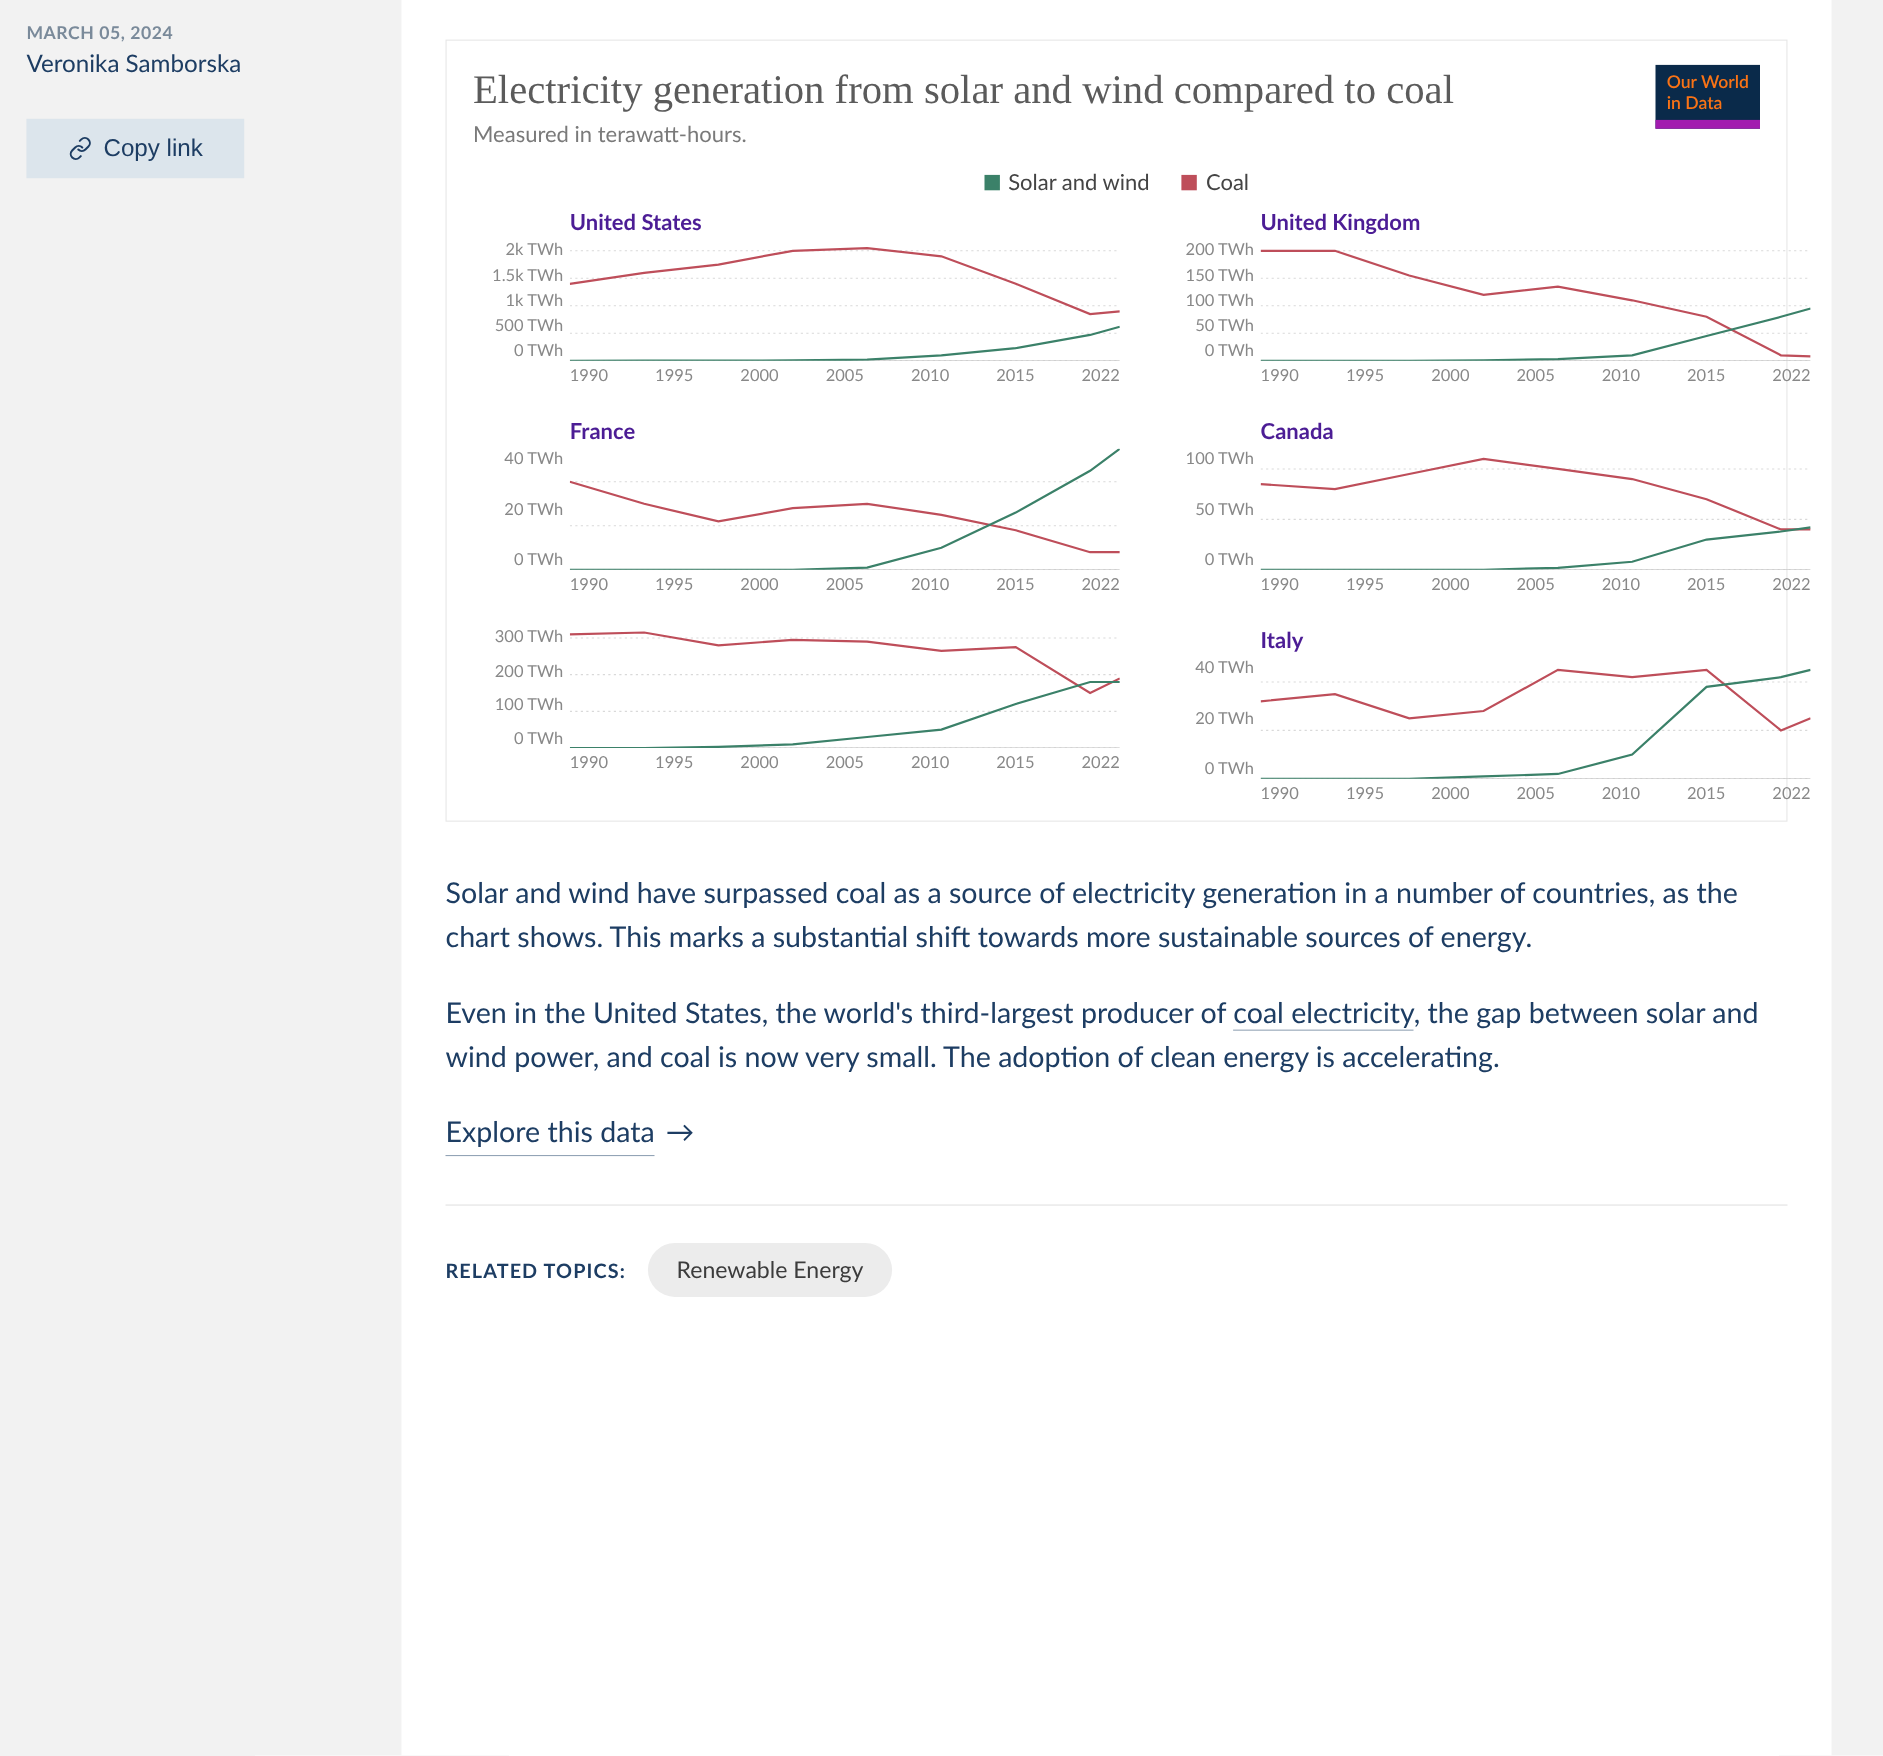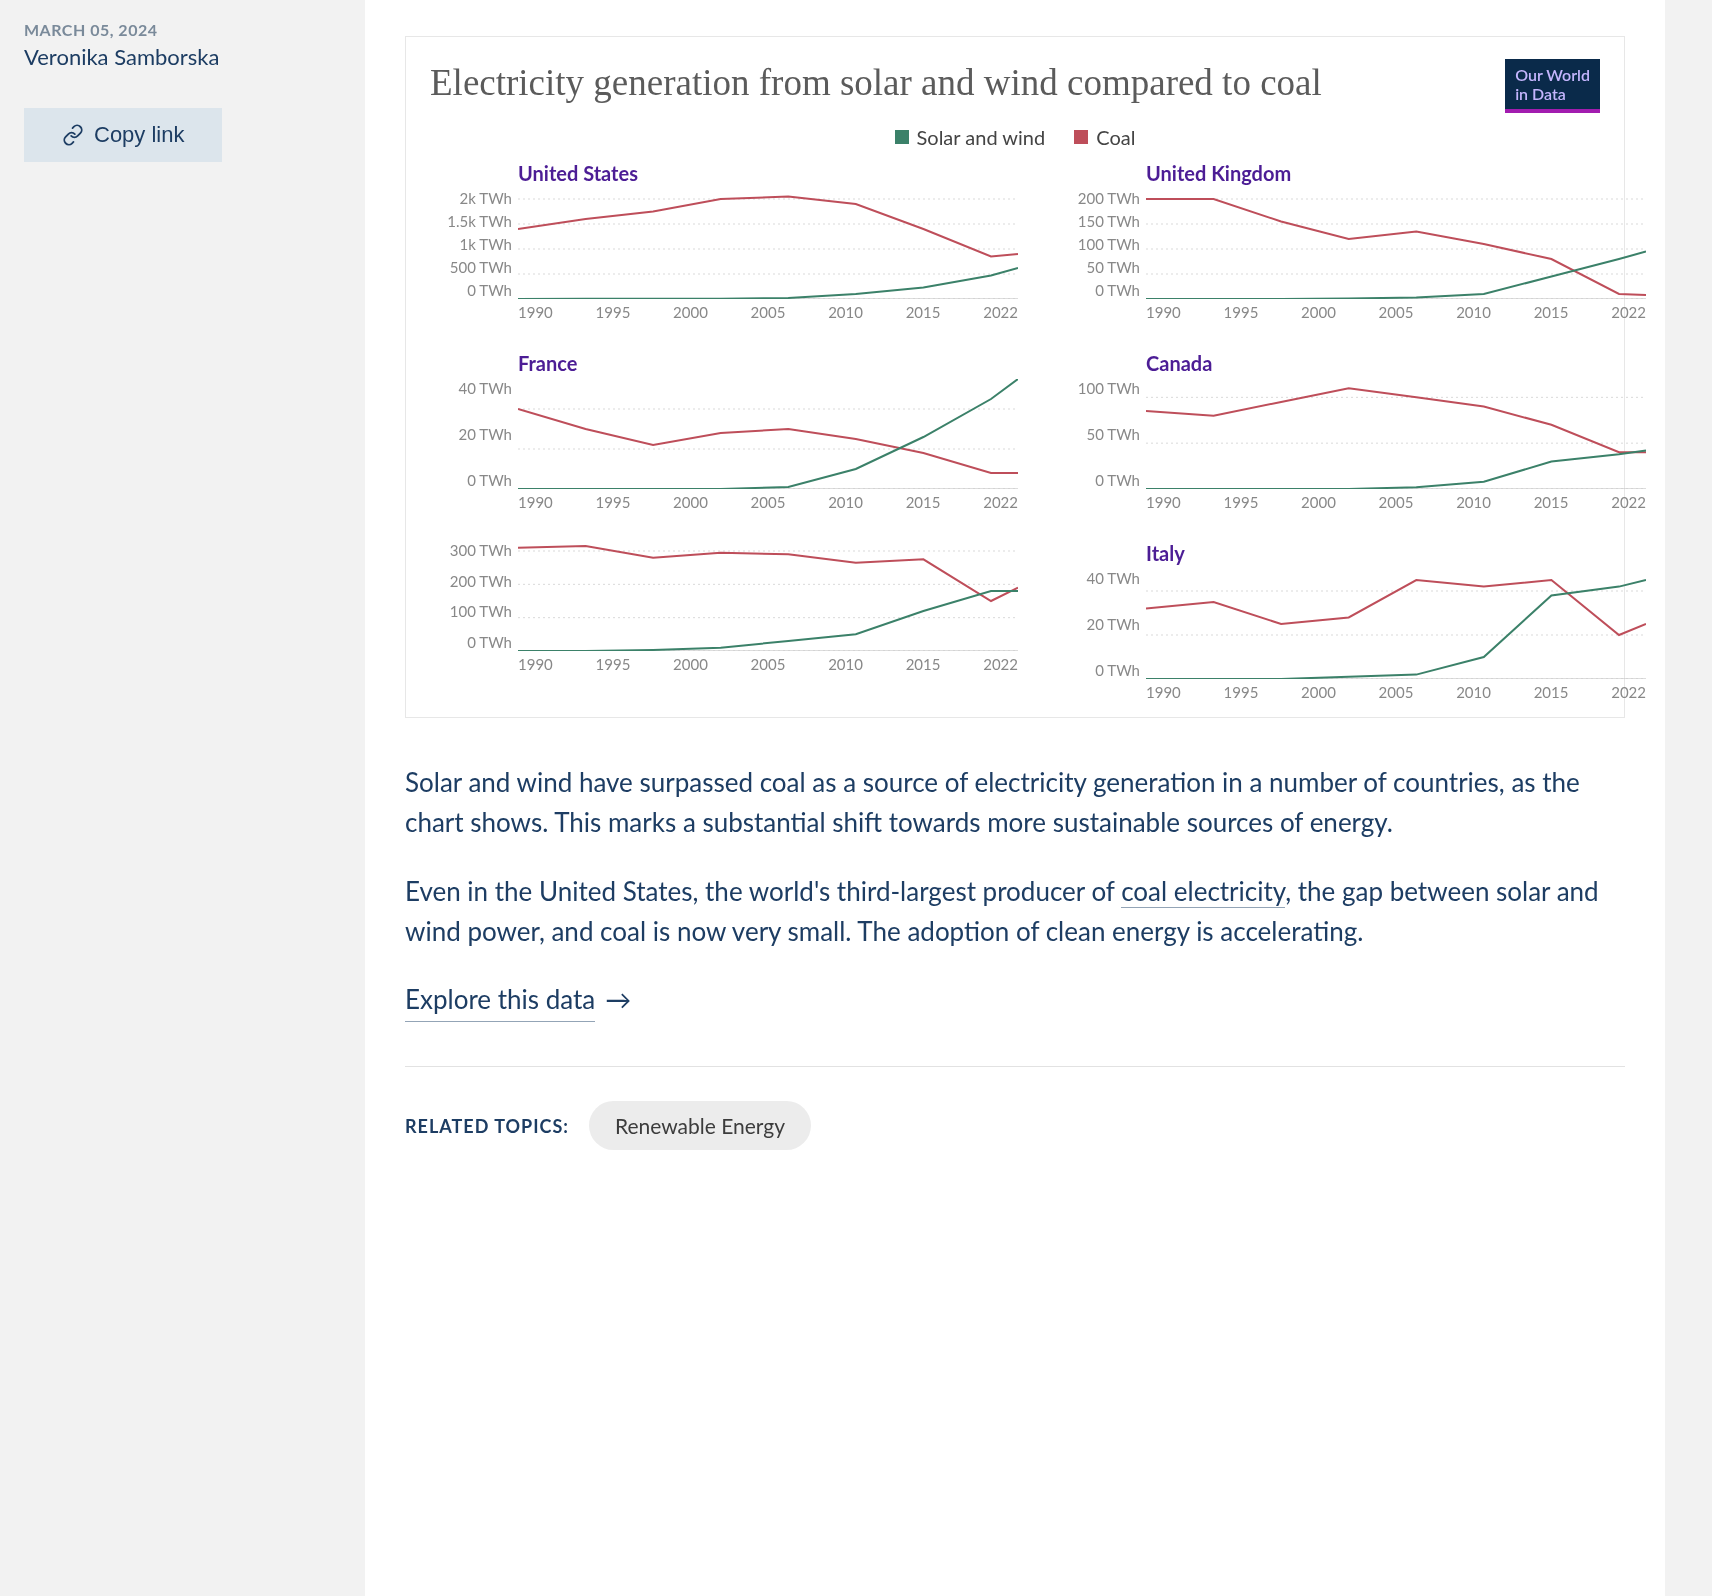--- a/index.html
+++ b/index.html
@@ -28,22 +28,22 @@
   }
   .title { font-size: 50px; font-weight: 700; line-height: 1.25; color: #1d3d63; margin-bottom: 28px; }
   .chart-card { border: 1px solid #e7e7e7; padding: 24px 24px 16px 24px; position: relative; }
   .chart-headline {
     font-family: Georgia, "Times New Roman", serif;
     font-size: 37px; font-weight: 400; color: #5b5b5b;
   }
   .chart-sub { font-size: 20px; color: #7a7a7a; margin-top: 6px; }
   .owid-badge {
     position: absolute; top: 22px; right: 24px;
-    background: #0a2a4a; color: #c4b5fd; font-size: 16px; font-weight: 600;
-    padding: 6px 10px; border-bottom: 4px solid #a21caf; line-height: 1.2;
+    background: #0a2a4a; color: #f97316; font-size: 16px; font-weight: 600;
+    padding: 6px 10px; border-bottom: 8px solid #a21caf; line-height: 1.2;
   }
   .legend { text-align: center; margin-top: 20px; font-size: 20px; color: #444; }
   .legend-item { display: inline-flex; align-items: center; margin: 0 12px; }
   .swatch { display: inline-block; width: 14px; height: 14px; margin-right: 8px; }
   .panels { display: grid; grid-template-columns: 1fr 1fr; column-gap: 40px; row-gap: 30px; margin-top: 12px; }
   .panel { position: relative; }
   .panel-title { font-size: 20px; font-weight: 700; color: #4c1d95; padding-left: 88px; margin-bottom: 4px; }
   .plot-area { display: flex; }
   .y-axis { width: 88px; display: flex; flex-direction: column; justify-content: space-between; text-align: right; padding-right: 6px; height: 110px; font-size: 15px; color: #888; }
   .plot-svg { flex: 1; }
@@ -79,20 +79,21 @@
   </aside>
 
   <main class="main">
 
     <div class="chart-card">
       <div class="owid-badge">
         <div>Our World</div>
         <div>in Data</div>
       </div>
       <div class="chart-headline">Electricity generation from solar and wind compared to coal</div>
+      <div class="chart-sub">Measured in terawatt-hours.</div>
 
       <div class="legend">
         <span class="legend-item">
           <span class="swatch" style="background:#3b8169"></span>
           <span>Solar and wind</span>
         </span>
         <span class="legend-item">
           <span class="swatch" style="background:#be4e5a"></span>
           <span>Coal</span>
         </span>

